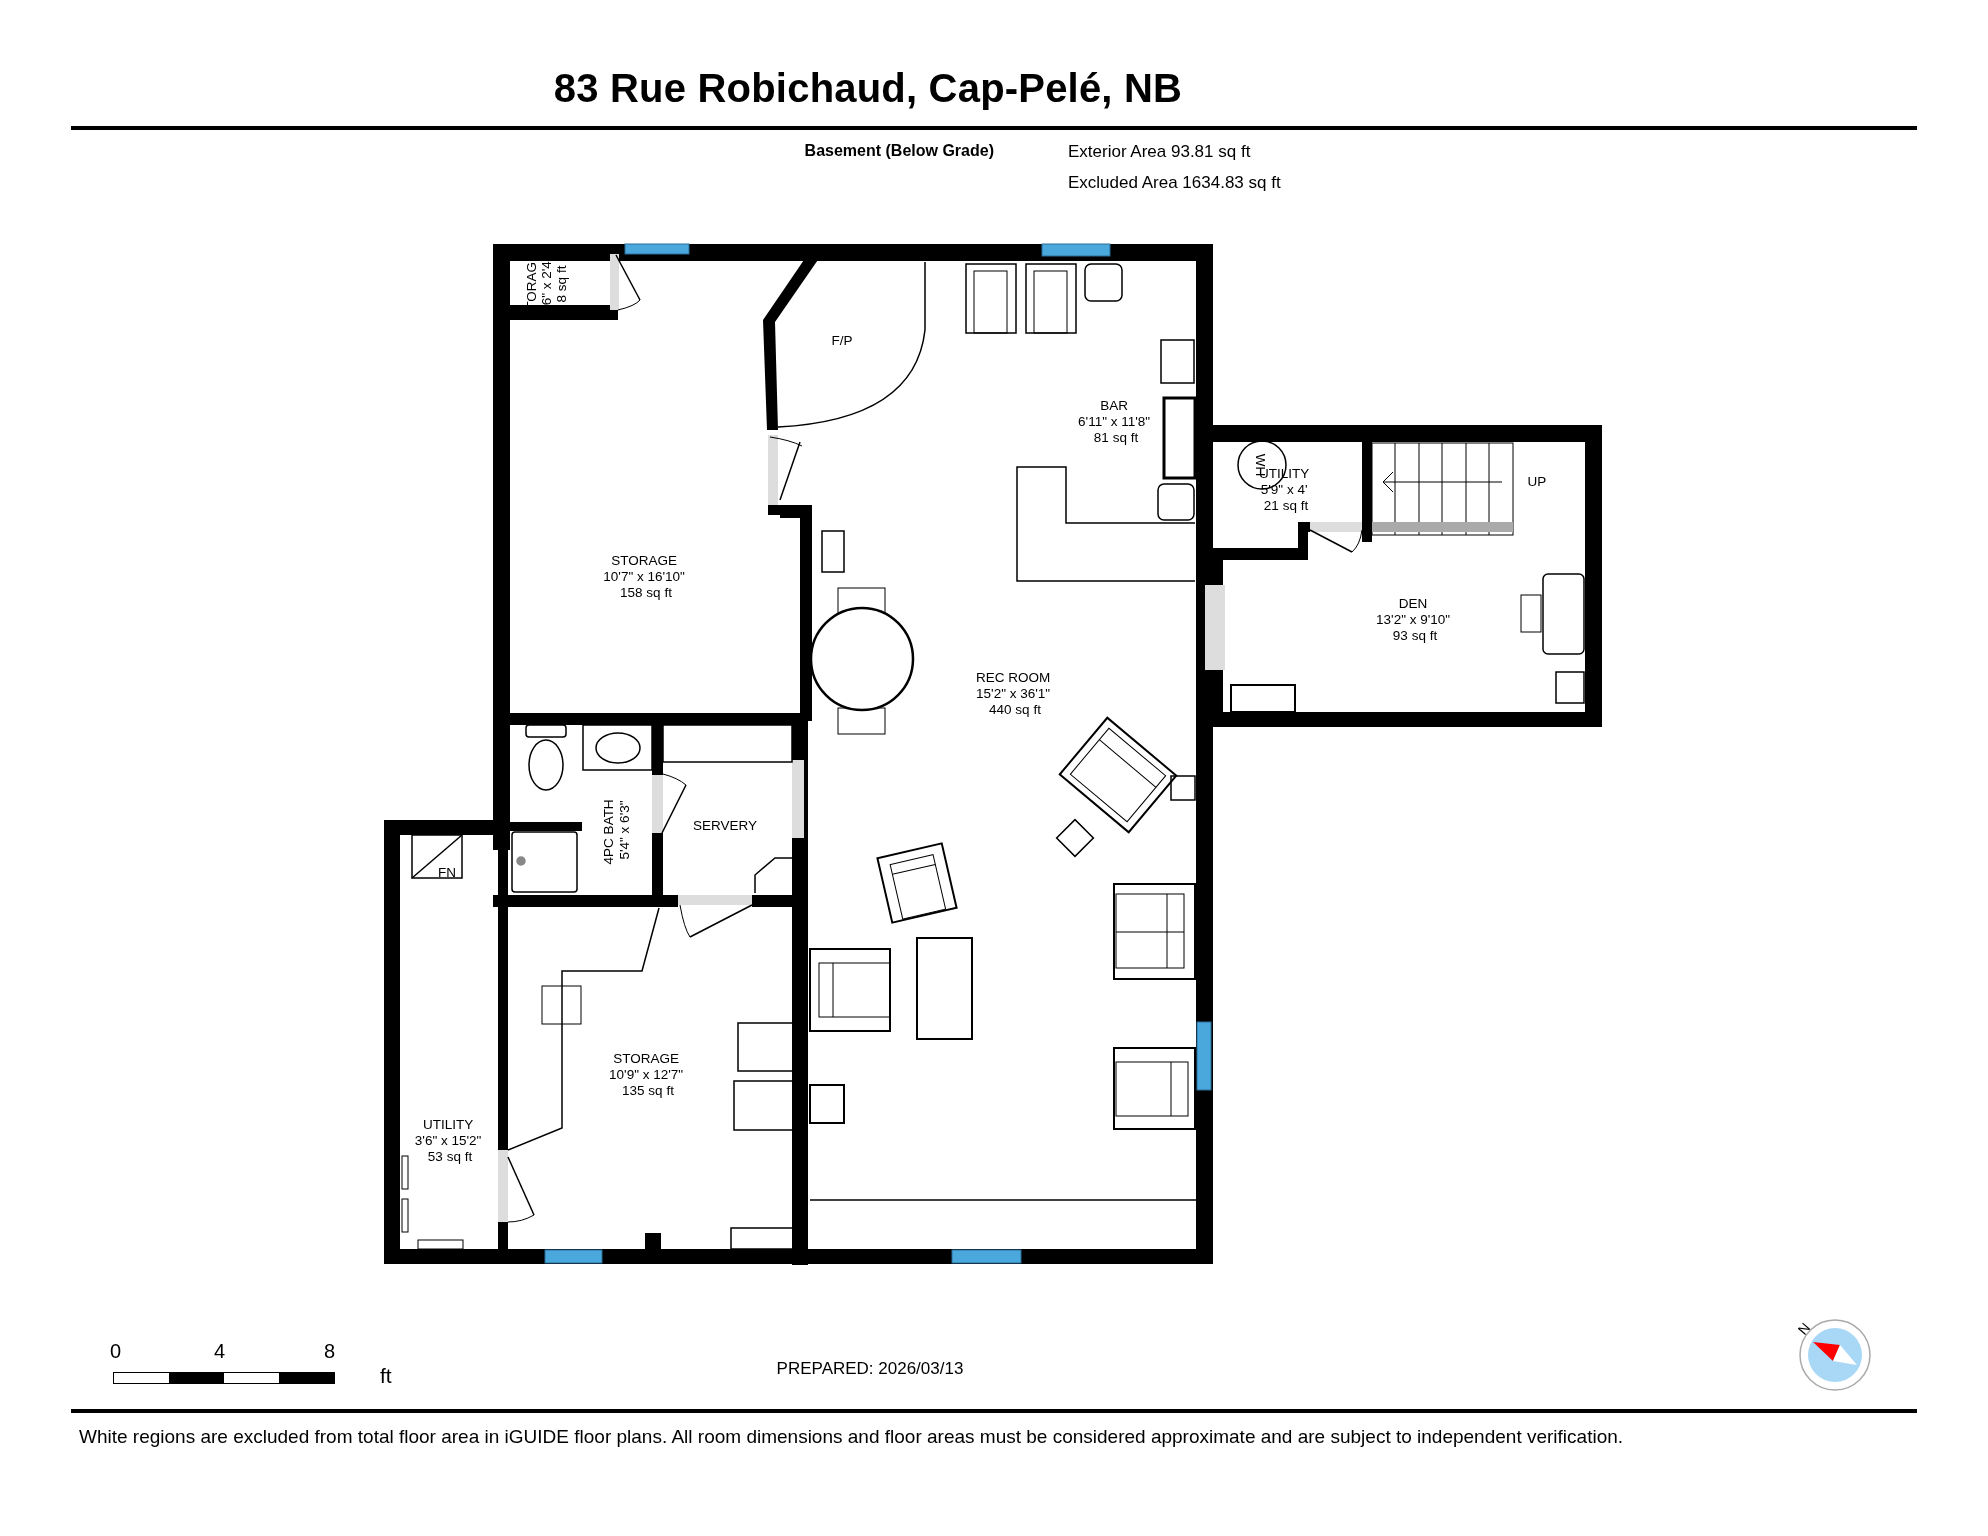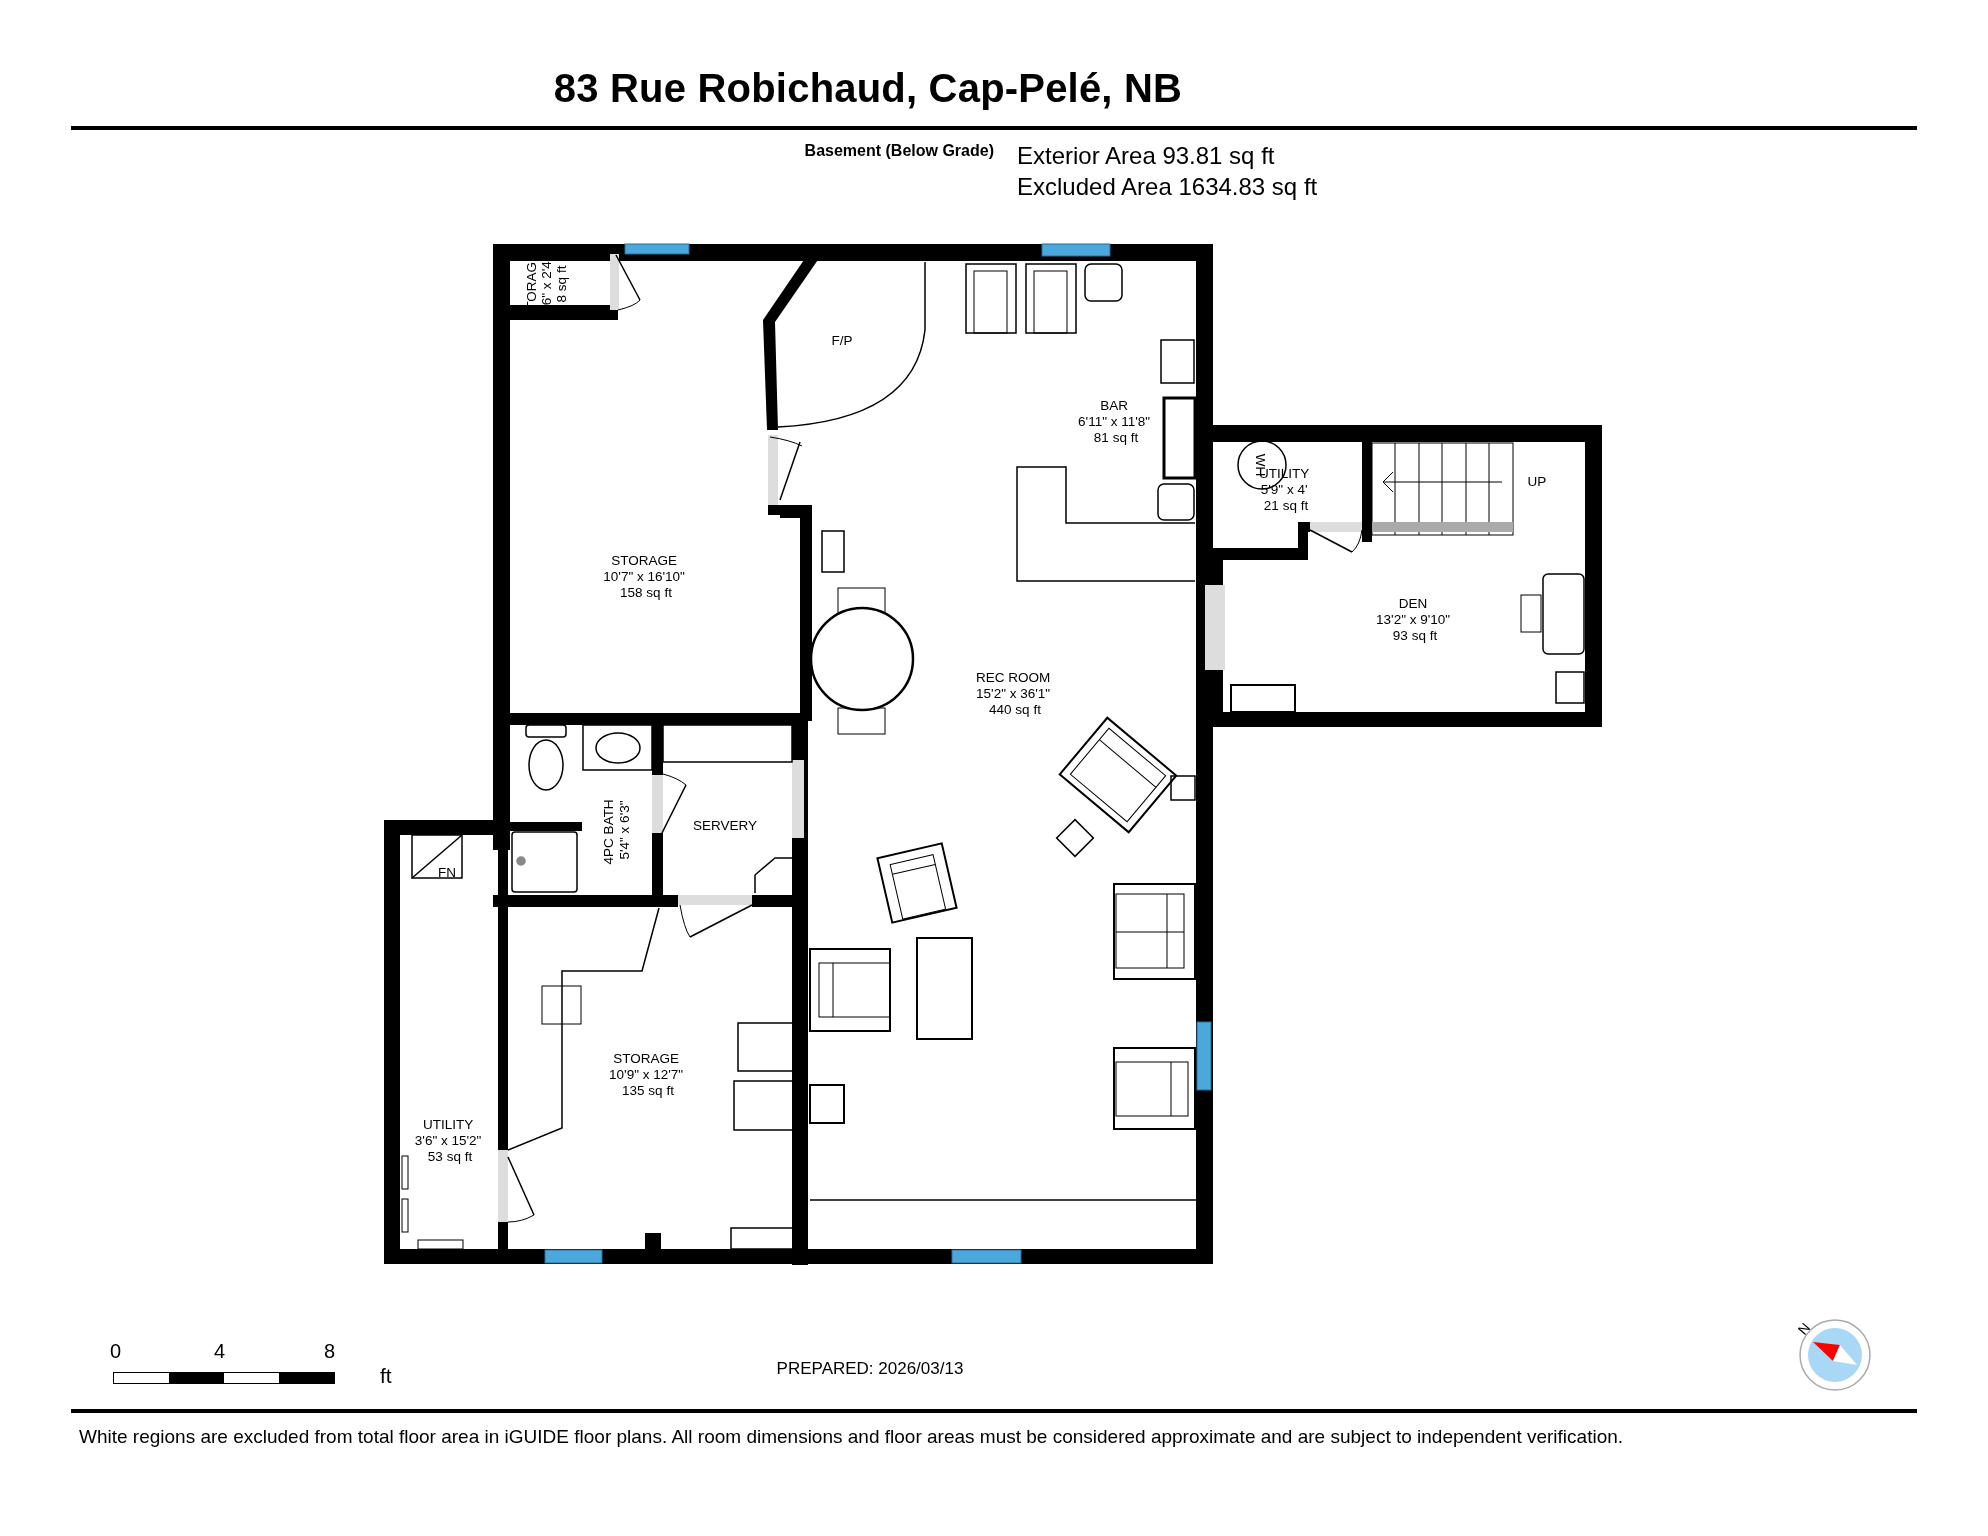--- a/index.html
+++ b/index.html
@@ -4,21 +4,21 @@
   <style>
     html, body { margin: 0; padding: 0; background: #ffffff; }
     body { width: 1988px; height: 1536px; position: relative; overflow: hidden;
            font-family: "Liberation Sans", sans-serif; color: #000; }
     .title { position: absolute; left: 0; width: 1736px; top: 66px; text-align: center;
              font-size: 40px; font-weight: bold; letter-spacing: 0.2px; }
     .rule { position: absolute; left: 71px; width: 1846px; height: 4px; background: #000; }
     .rule.top { top: 126px; }
     .rule.bottom { top: 1409px; }
     .floor-name { position: absolute; top: 142px; right: 994px; font-size: 16px; font-weight: bold; white-space: nowrap; }
-    .area-line { position: absolute; left: 1017px; font-size: 24px; white-space: nowrap; }
+    .area-line { position: absolute; left: 1068px; font-size: 17px; white-space: nowrap; }
     .area-line.l1 { top: 142px; }
     .area-line.l2 { top: 173px; }
     .plan { position: absolute; left: 0; top: 0; }
     .room-label { font-family: "Liberation Sans", sans-serif; font-size: 13.5px; fill: #000; text-anchor: middle; }
     .scale { position: absolute; left: 110px; top: 1340px; }
     .scale-num { position: absolute; top: 0; font-size: 20px; }
     .scale-bar { position: absolute; top: 32px; left: 3px; height: 10px; display: flex; border: 1.5px solid #000; }
     .scale-bar span { display: block; width: 55px; height: 10px; }
     .scale-bar .b { background: #000; }
     .scale-bar .w { background: #fff; }

